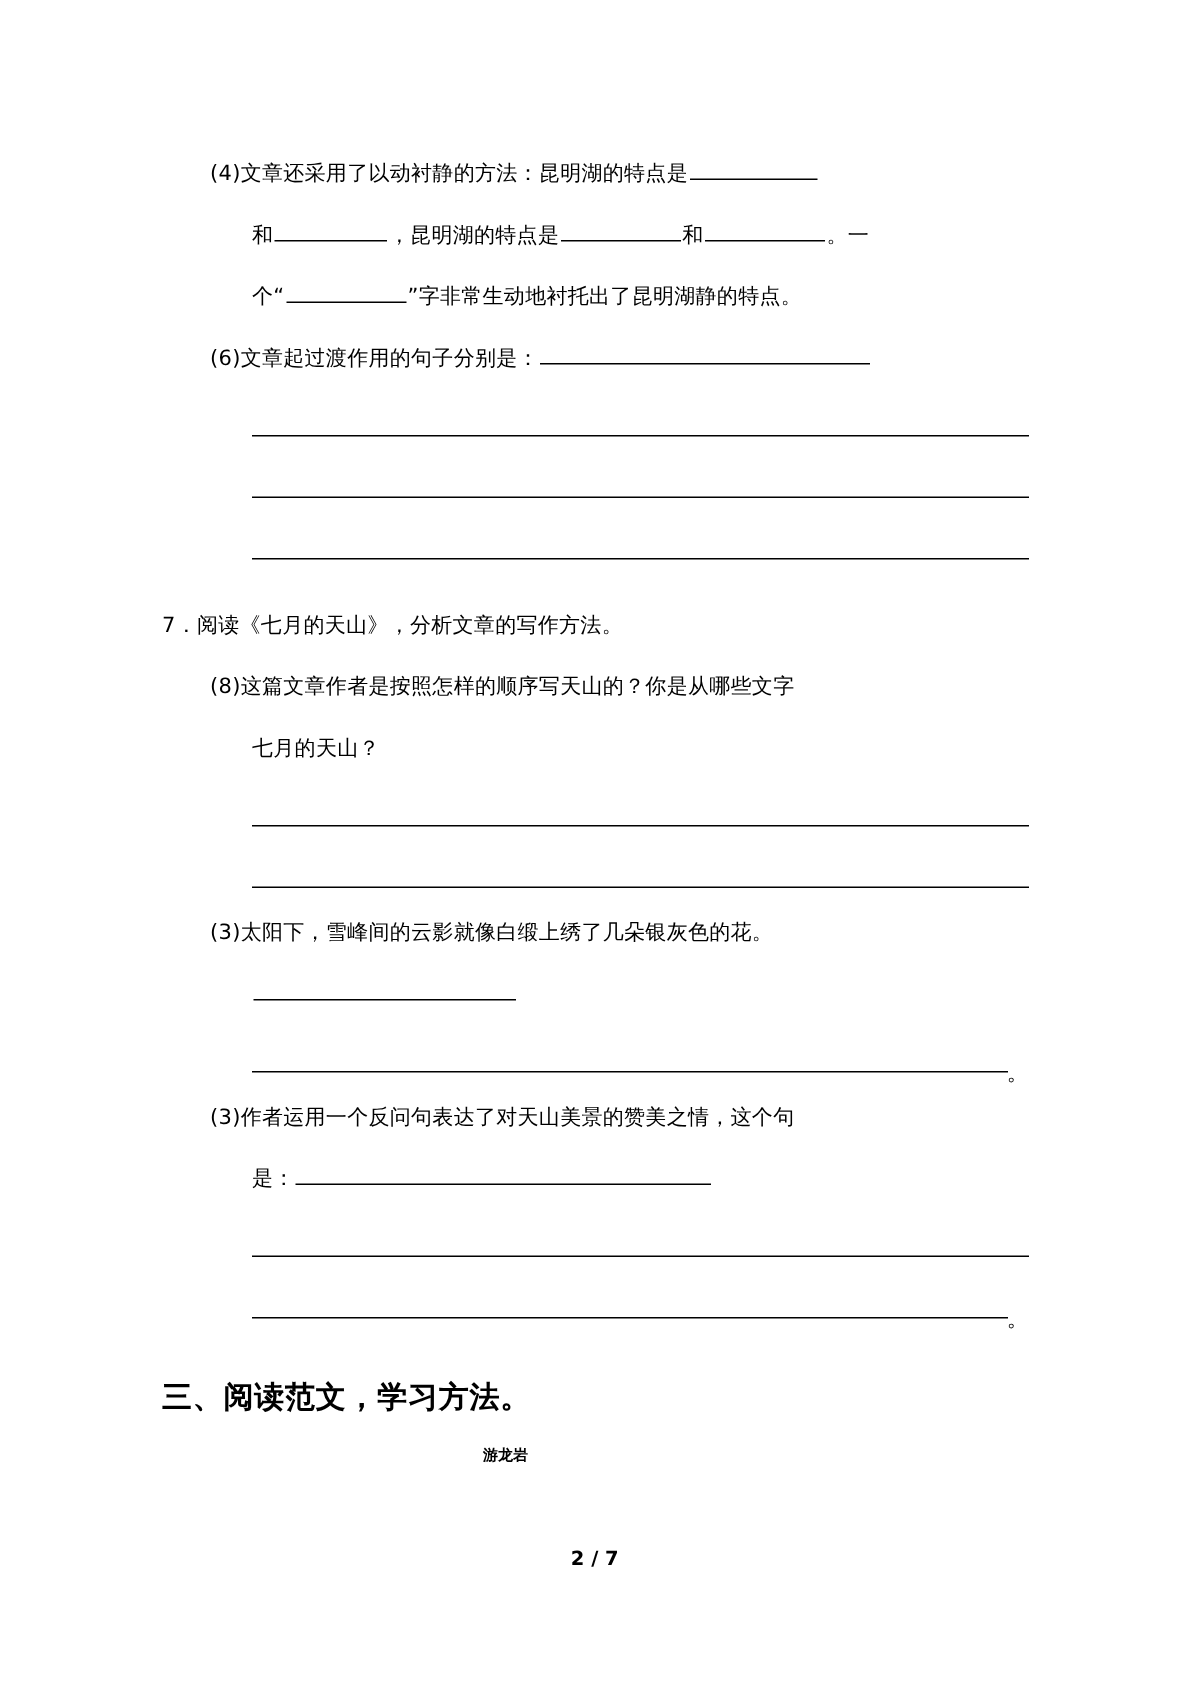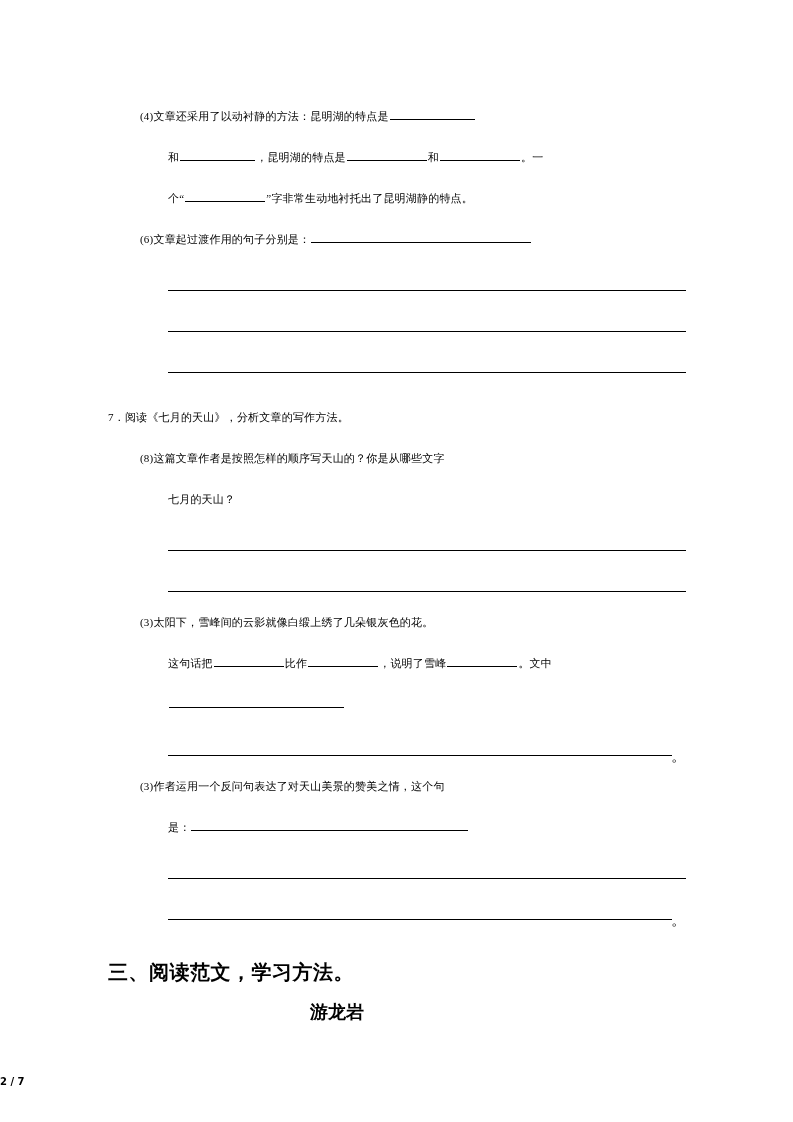--- a/index.html
+++ b/index.html
@@ -19,25 +19,24 @@
     background: #ffffff;
     overflow: hidden;
   }
   .content {
     position: absolute;
     left: 108px;
     top: 96px;
     width: 578px;
   }
   .line {
-    font-size: 11px;
+    font-size: 14px;
     line-height: 41px;
     white-space: nowrap;
     letter-spacing: 0.2px;
-    font-family: Liberation Serif, serif;
   }
   .indent-1 { padding-left: 32px; }
   .indent-2 { padding-left: 60px; }
   .indent-0 { padding-left: 0px; }
 
   .blank {
     display: inline-block;
     border-bottom: 1px solid #000;
     vertical-align: baseline;
     height: 15px;
@@ -65,35 +64,34 @@
   .r-full { left: 60px; right: 0; }
   .r-mid  { left: 60px; right: 14px; }
   .section-head {
     font-size: 20px;
     font-weight: bold;
     line-height: 41px;
     letter-spacing: 0.5px;
   }
   .center-title {
     text-align: center;
-    font-size: 18px;
+    font-size: 10px;
     font-weight: bold;
     line-height: 38px;
     padding-right: 120px;
   }
   .footer {
     position: absolute;
     left: 0;
     right: 0;
     top: 1032px;
-    text-align: left;
-    font-size: 10px;
+    text-align: center;
+    font-size: 13px;
     font-weight: bold;
     font-family: "DejaVu Sans", "Liberation Sans", sans-serif;
-    margin-top: 44px;
   }
   .spacer-sm { height: 14px; }
   .spacer-md { height: 22px; }
 </style>
 </head>
 <body>
 
 <div class="page">
   <div class="content">
 
@@ -135,23 +133,20 @@
         <div class="rule r-full"></div>
       </div>
     <div class="ruleline">
         <div class="rule r-full"></div>
       </div>
 
     <div class="line indent-1">
       <span>(3)太阳下，雪峰间的云影就像白缎上绣了几朵银灰色的花。</span>
     </div>
     <div class="line indent-2">
-      <span>这句话把</span><span class="blank b-70"></span><span>比作</span><span class="blank b-70"></span><span>，说明了雪峰</span><span class="blank b-70"></span><span>。文中</span>
-    </div>
-    <div class="line indent-2">
       <span class="blank b-175"></span>
     </div>
     <div class="ruleline">
       <div class="rule r-mid"></div>
       <span style="position:absolute; right:0; bottom:0px; font-size:15px;">。</span>
     </div>
 
     <div class="line indent-1">
       <span>(3)作者运用一个反问句表达了对天山美景的赞美之情，这个句</span>
     </div>

